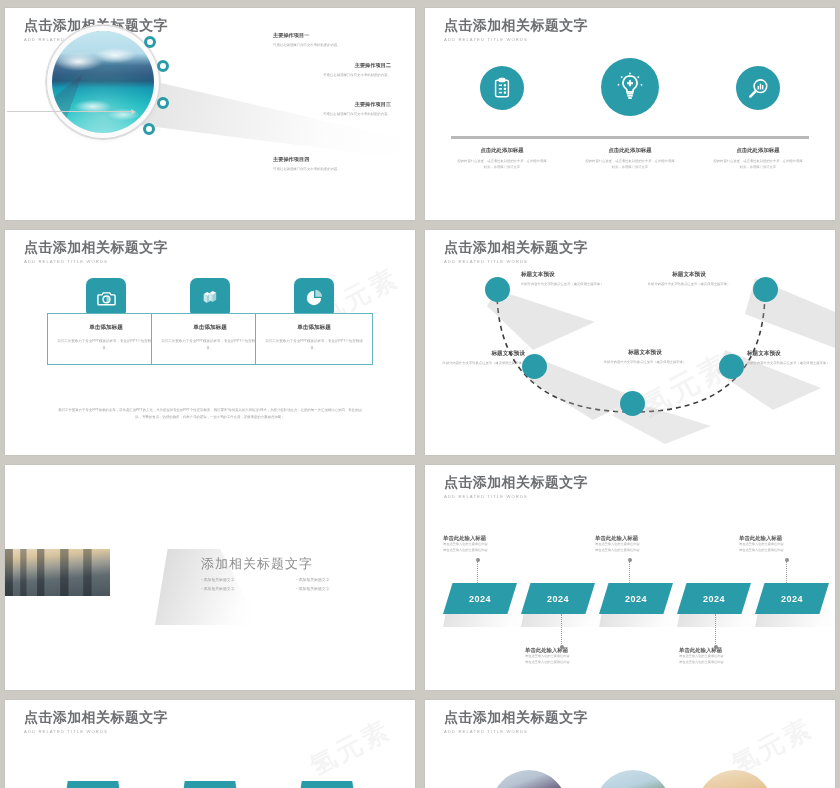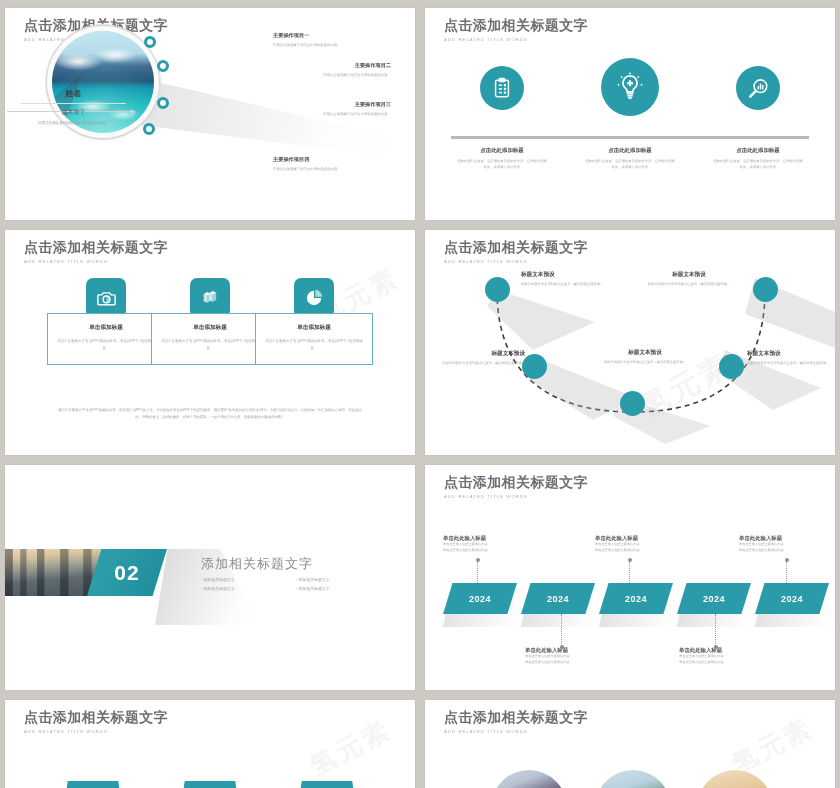--- a/index.html
+++ b/index.html
@@ -227,26 +227,20 @@
     <div class="s1-shadow"></div>
     <div class="s1-ring"></div>
     <div class="s1-photo"></div>
 
     <div class="s1-dot" style="left:139px; top:28px;"></div>
     <div class="s1-dot" style="left:152px; top:52px;"></div>
     <div class="s1-dot" style="left:152px; top:89px;"></div>
     <div class="s1-dot" style="left:138px; top:115px;"></div>
 
     <div class="s1-arrow"></div>
-    <div class="s1-left">
-      <div class="nm">姓名</div>
-      <div class="rule"></div>
-      <div class="role">技术骨干</div>
-      <div class="dsc">可通过右键选择只保留文本来粘贴您的内容。</div>
-    </div>
 
     <div class="s1-item" style="left:268px; top:24px;">
       <div class="h">主要操作项目一</div>
       <div class="p">可通过右键选择只保留文本来粘贴您的内容。</div>
     </div>
     <div class="s1-item" style="left:280px; top:54px; text-align:right;">
       <div class="h">主要操作项目二</div>
       <div class="p">可通过右键选择只保留文本来粘贴您的内容。</div>
     </div>
     <div class="s1-item" style="left:280px; top:93px; text-align:right;">
@@ -426,23 +420,20 @@
     </div>
     <div class="s4-lb" style="left:208px; top:41px; text-align:center;">
       <div class="h">标题文本预设</div>
       <div class="p">此部分内容作为文字转换点位显示（建议使用主题字体）</div>
     </div>
   </div>
 
   <div class="slide">
     <div class="s5-sh"></div>
     <div class="s5-photo"></div>
-    <div class="s5-para">
-      <span class="s5-num">02</span>
-    </div>
     <div class="s5-tit">添加相关标题文字</div>
     <div class="s5-bul">
       <span>添加相关标题文字</span>
       <span>添加相关标题文字</span>
       <span>添加相关标题文字</span>
       <span>添加相关标题文字</span>
     </div>
   </div>
 
   <div class="slide">

